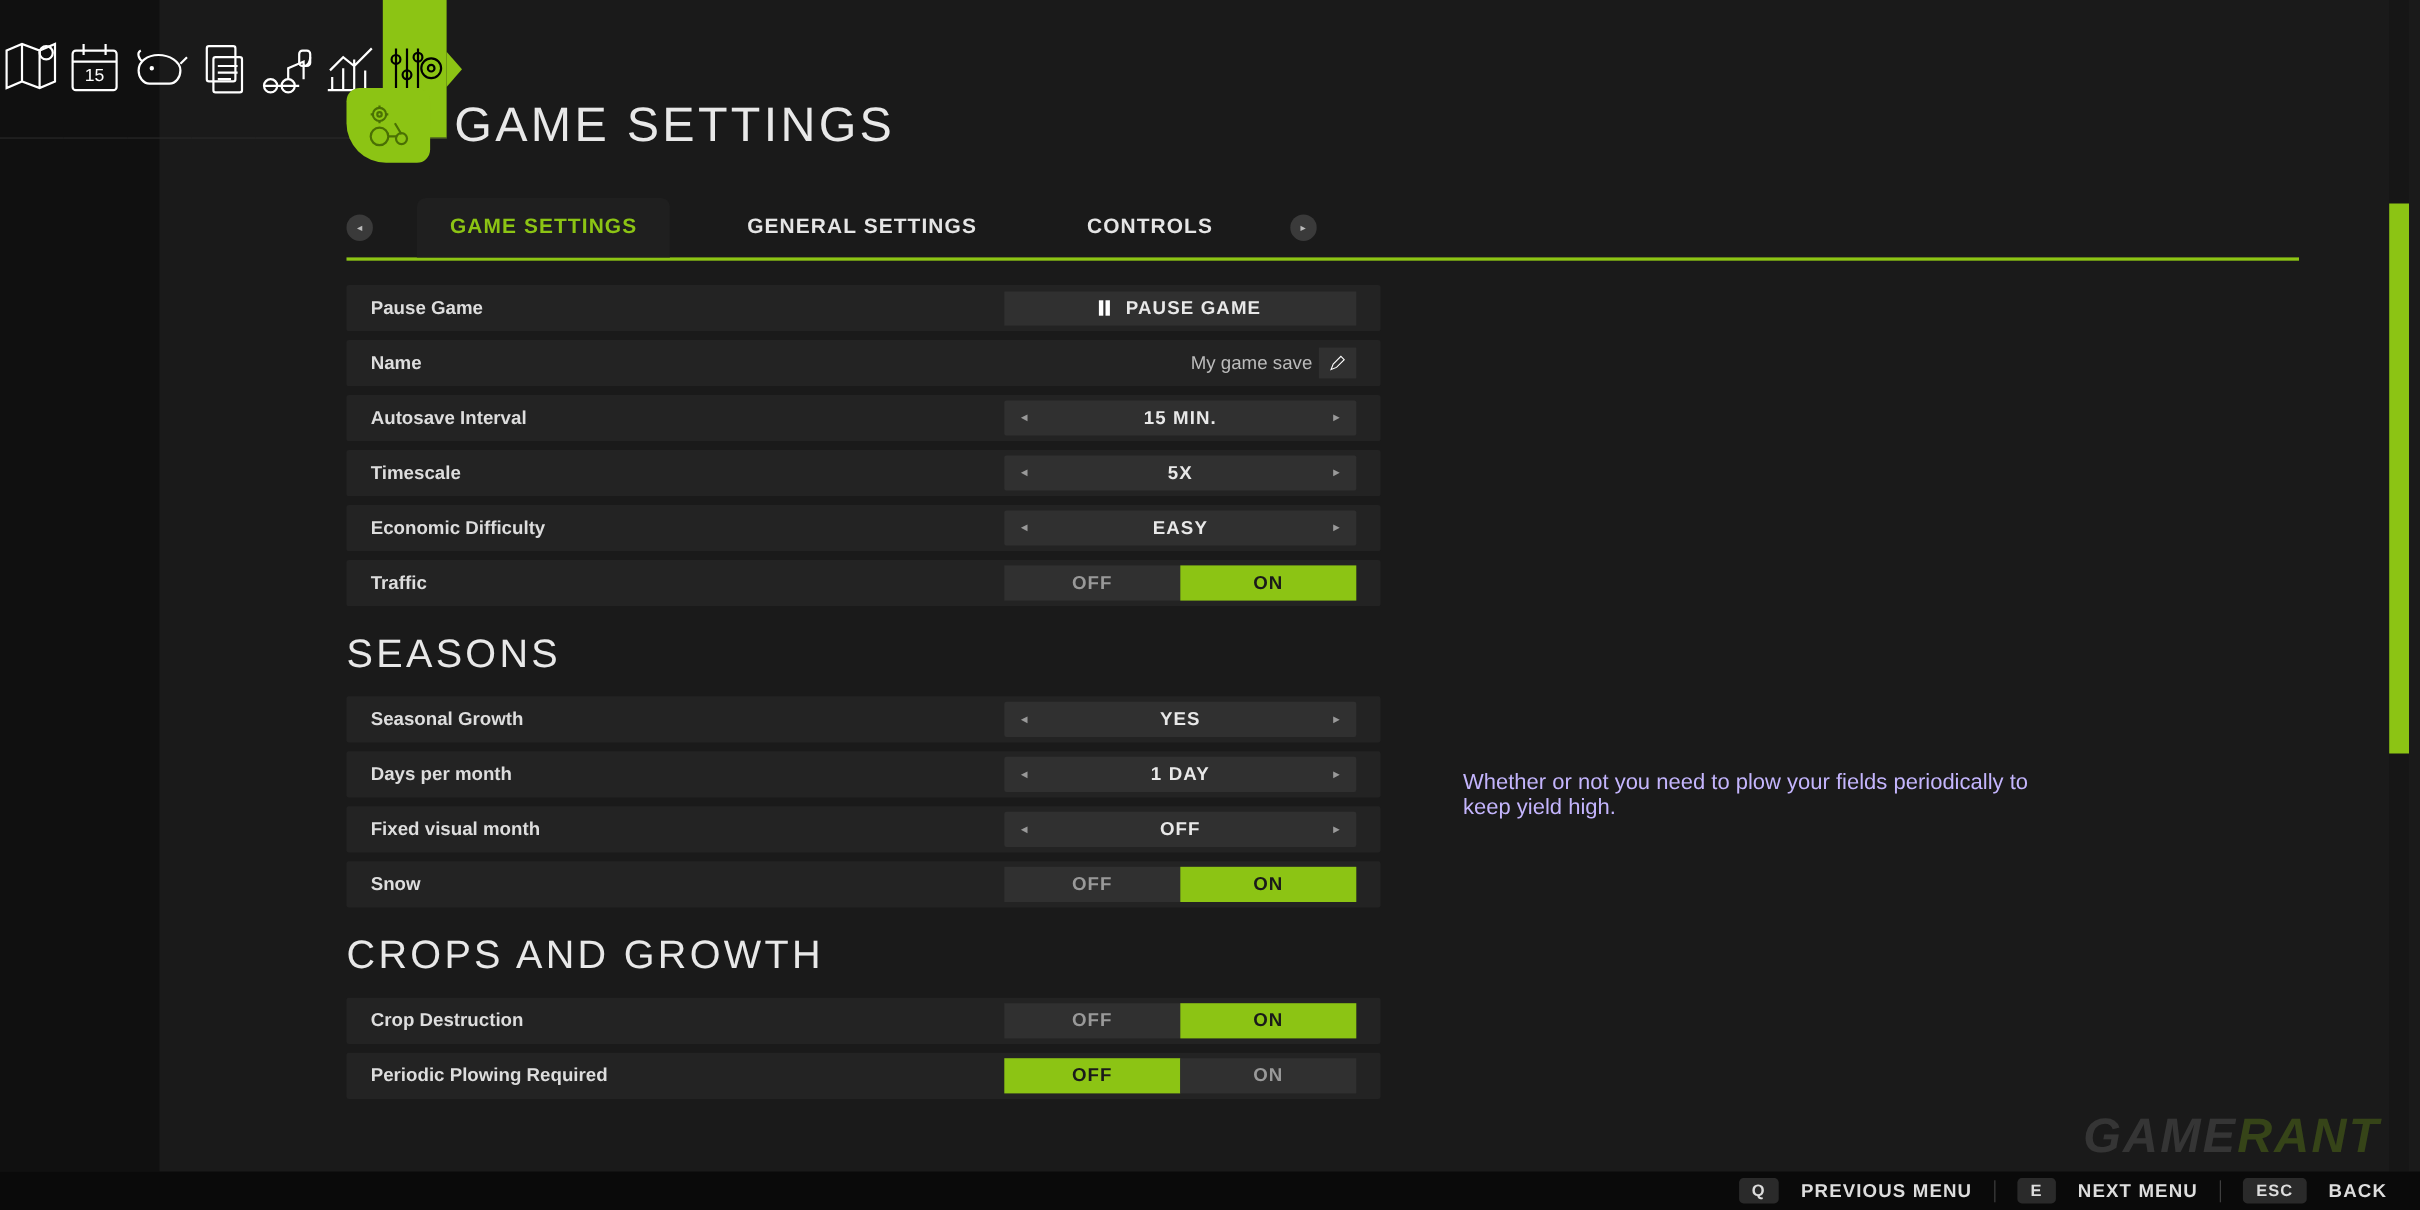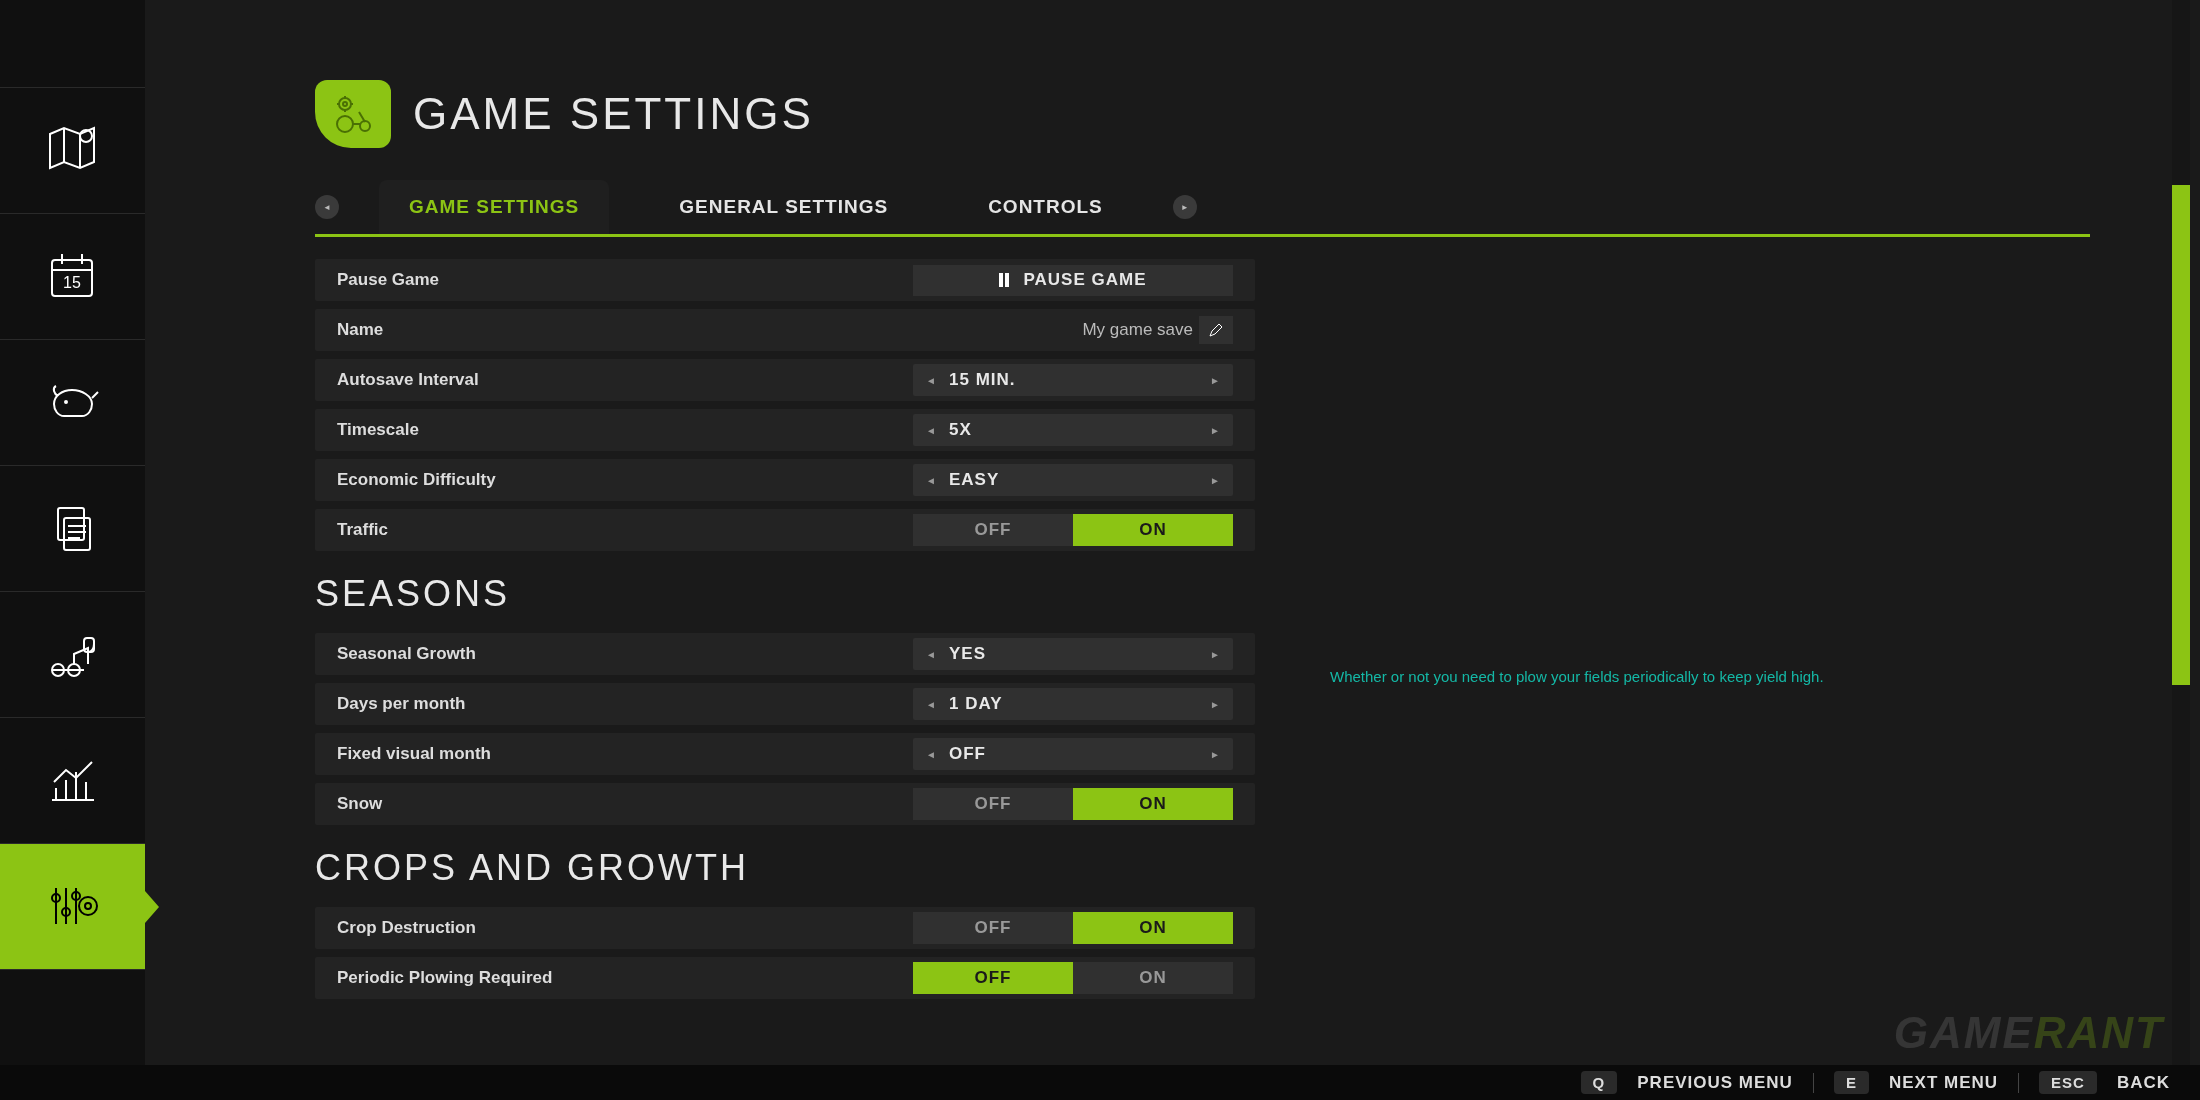--- a/index.html
+++ b/index.html
@@ -1,17 +1,17 @@
 <!DOCTYPE html>
 <html><head>
 <meta charset="utf-8">
 <style>
 *{margin:0;padding:0;box-sizing:border-box;font-family:'Segoe UI',Arial,sans-serif}
 body{background:#1a1a1a;width:2200px;height:1100px;overflow:hidden;position:relative;color:#fff}
-.sidebar{position:absolute;left:0;top:0;width:145px;height:1065px;background:#101010;display:flex;flex-direction:column}
+.sidebar{position:absolute;left:0;top:0;width:145px;height:1065px;background:#101010;display:flex;flex-direction:row}
 .side-top{height:88px;border-bottom:1px solid #2a2a2a}
 .side-item{height:126px;border-bottom:1px solid #2a2a2a;display:flex;align-items:center;justify-content:center;position:relative}
 .side-item svg{width:58px;height:58px;stroke:#fff;stroke-width:2;fill:none}
 .side-item.active{background:#8cc414}
 .side-item.active svg{stroke:#000}
 .side-item.active::after{content:"";position:absolute;right:-14px;top:50%;transform:translateY(-50%);border-left:14px solid #8cc414;border-top:16px solid transparent;border-bottom:16px solid transparent}
 .main{position:absolute;left:145px;top:0;right:28px;bottom:35px;padding:80px 100px 0 170px}
 .header{display:flex;align-items:center;gap:22px;margin-bottom:32px}
 .header-icon{width:76px;height:68px;background:#8cc414;border-radius:12px 12px 12px 36px;display:flex;align-items:center;justify-content:center}
 .header-icon svg{width:44px;height:44px;stroke:#4a7004;fill:none;stroke-width:2}
@@ -24,26 +24,26 @@
 .content{width:940px}
 .row{display:flex;align-items:center;height:42px;background:#232323;margin-bottom:8px;padding:0 22px 0 22px;border-radius:2px}
 .row-label{flex:1;font-size:17px;font-weight:700;color:#ddd}
 .row-ctrl{width:320px;display:flex;align-items:center;justify-content:center;gap:0}
 .btn-pause{width:320px;height:31px;background:#303030;display:flex;align-items:center;justify-content:center;gap:14px;font-size:17px;font-weight:700;letter-spacing:1px;color:#e8e8e8}
 .btn-pause .pi{display:inline-block;width:10px;height:14px;border-left:4px solid #fff;border-right:4px solid #fff}
 .name-val{text-align:right;font-size:17px;color:#bbb;flex:1}
 .edit-btn{width:34px;height:28px;background:#303030;display:flex;align-items:center;justify-content:center;margin-left:6px}
 .spinner{width:320px;height:32px;background:#303030;display:flex;align-items:center;border-radius:2px}
 .sp-arr{width:36px;text-align:center;color:#999;font-size:10px}
-.sp-val{flex:1;font-size:17px;font-weight:700;letter-spacing:1px;color:#e8e8e8}
+.sp-val{flex:1;text-align:center;font-size:17px;font-weight:700;letter-spacing:1px;color:#e8e8e8}
 .toggle{width:320px;height:32px;display:flex}
 .tog-opt{flex:1;display:flex;align-items:center;justify-content:center;font-size:17px;font-weight:700;letter-spacing:1px;background:#303030;color:#999}
 .tog-opt.on{background:#8cc414;color:#1a1a1a}
 .section-h{font-size:36px;font-weight:400;letter-spacing:3px;color:#e8e8e8;margin:22px 0 18px 0}
-.hint{position:absolute;left:1330px;top:668px;width:560px;font-size:15px;color:#14b8a6}
+.hint{position:absolute;left:1330px;top:700px;width:560px;font-size:20px;color:#c4b5fd}
 .rscroll{position:absolute;right:10px;top:0;width:18px;height:1065px;background:#161616}
 .rscroll-thumb{position:absolute;right:0;top:185px;width:18px;height:500px;background:#8cc414}
 .footer{position:absolute;left:0;bottom:0;width:100%;height:35px;background:#0a0a0a;display:flex;align-items:center;justify-content:flex-end;padding-right:30px;gap:20px;font-size:17px;font-weight:700;letter-spacing:1px;color:#ddd}
 .key{background:#2a2a2a;padding:3px 12px;border-radius:4px;font-size:15px}
 .fsep{width:1px;height:20px;background:#444}
 .watermark{position:absolute;right:36px;bottom:42px;font-size:44px;font-weight:800;letter-spacing:2px;color:rgba(255,255,255,.12);font-style:italic}
 .watermark .a{color:rgba(140,196,20,.25)}
 </style>
 </head>
 <body>

